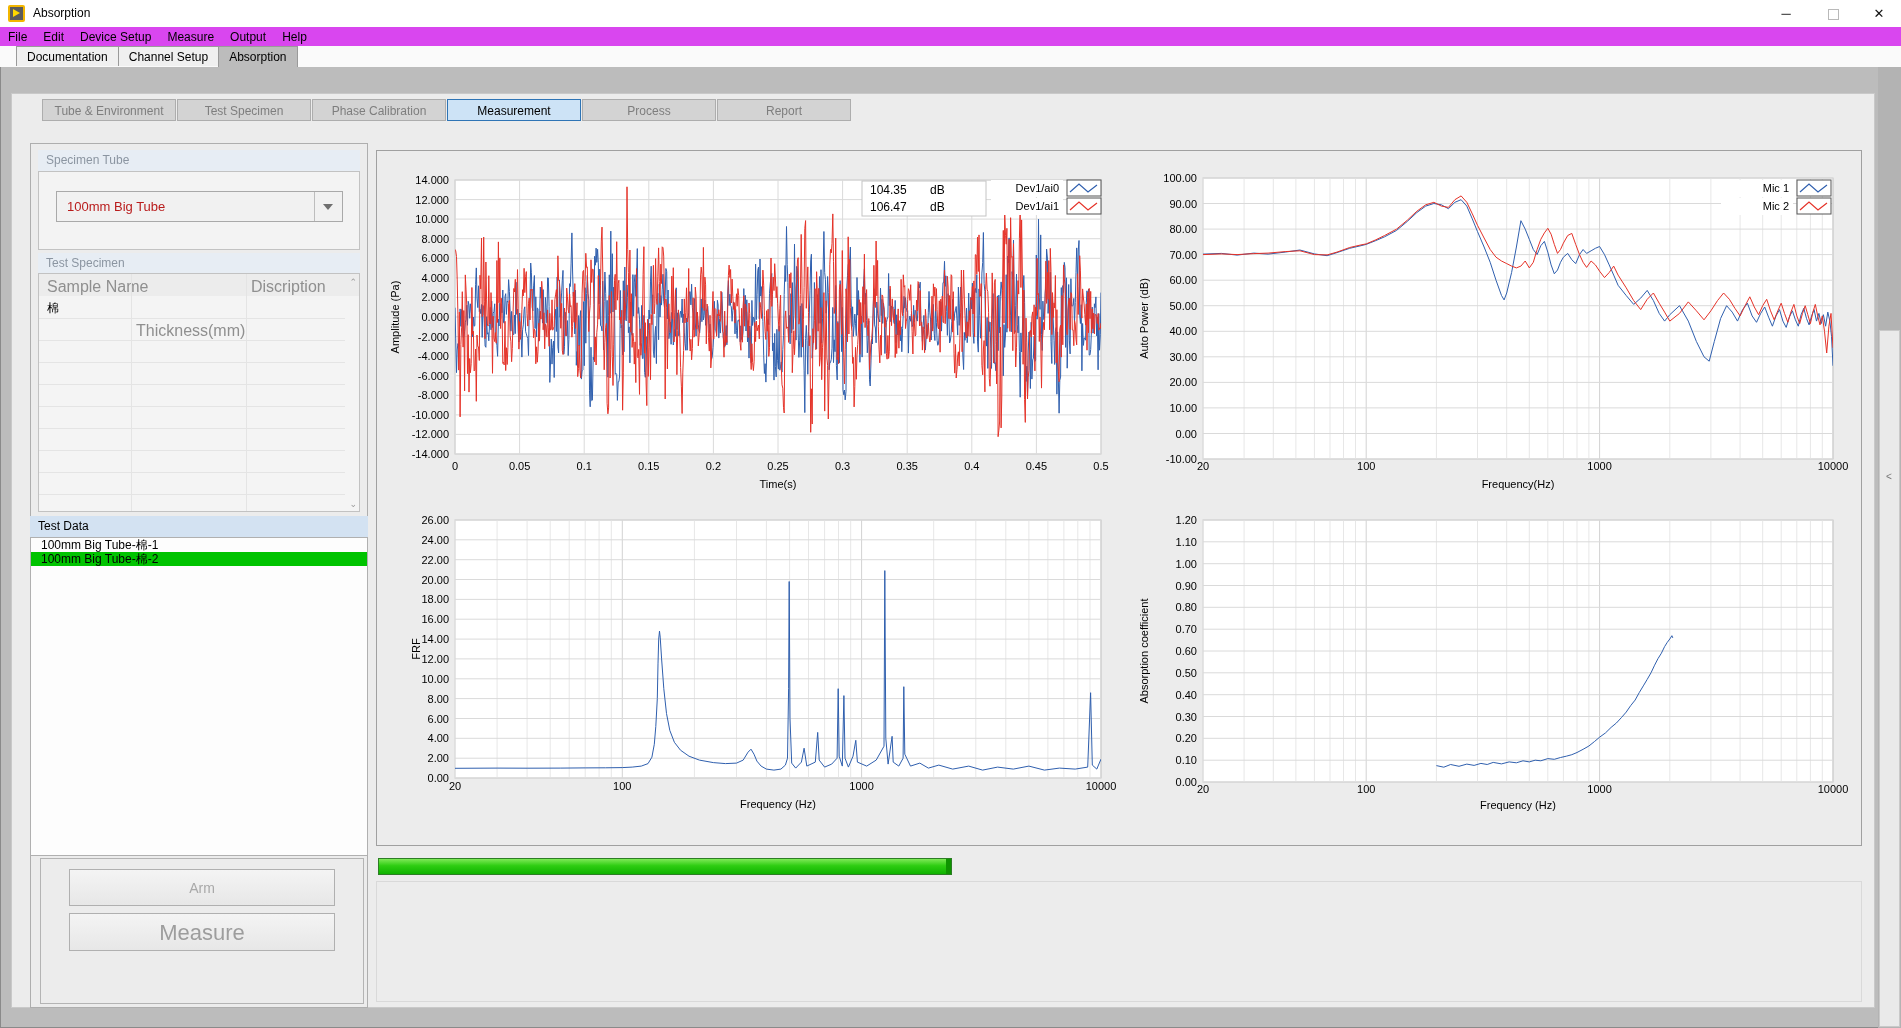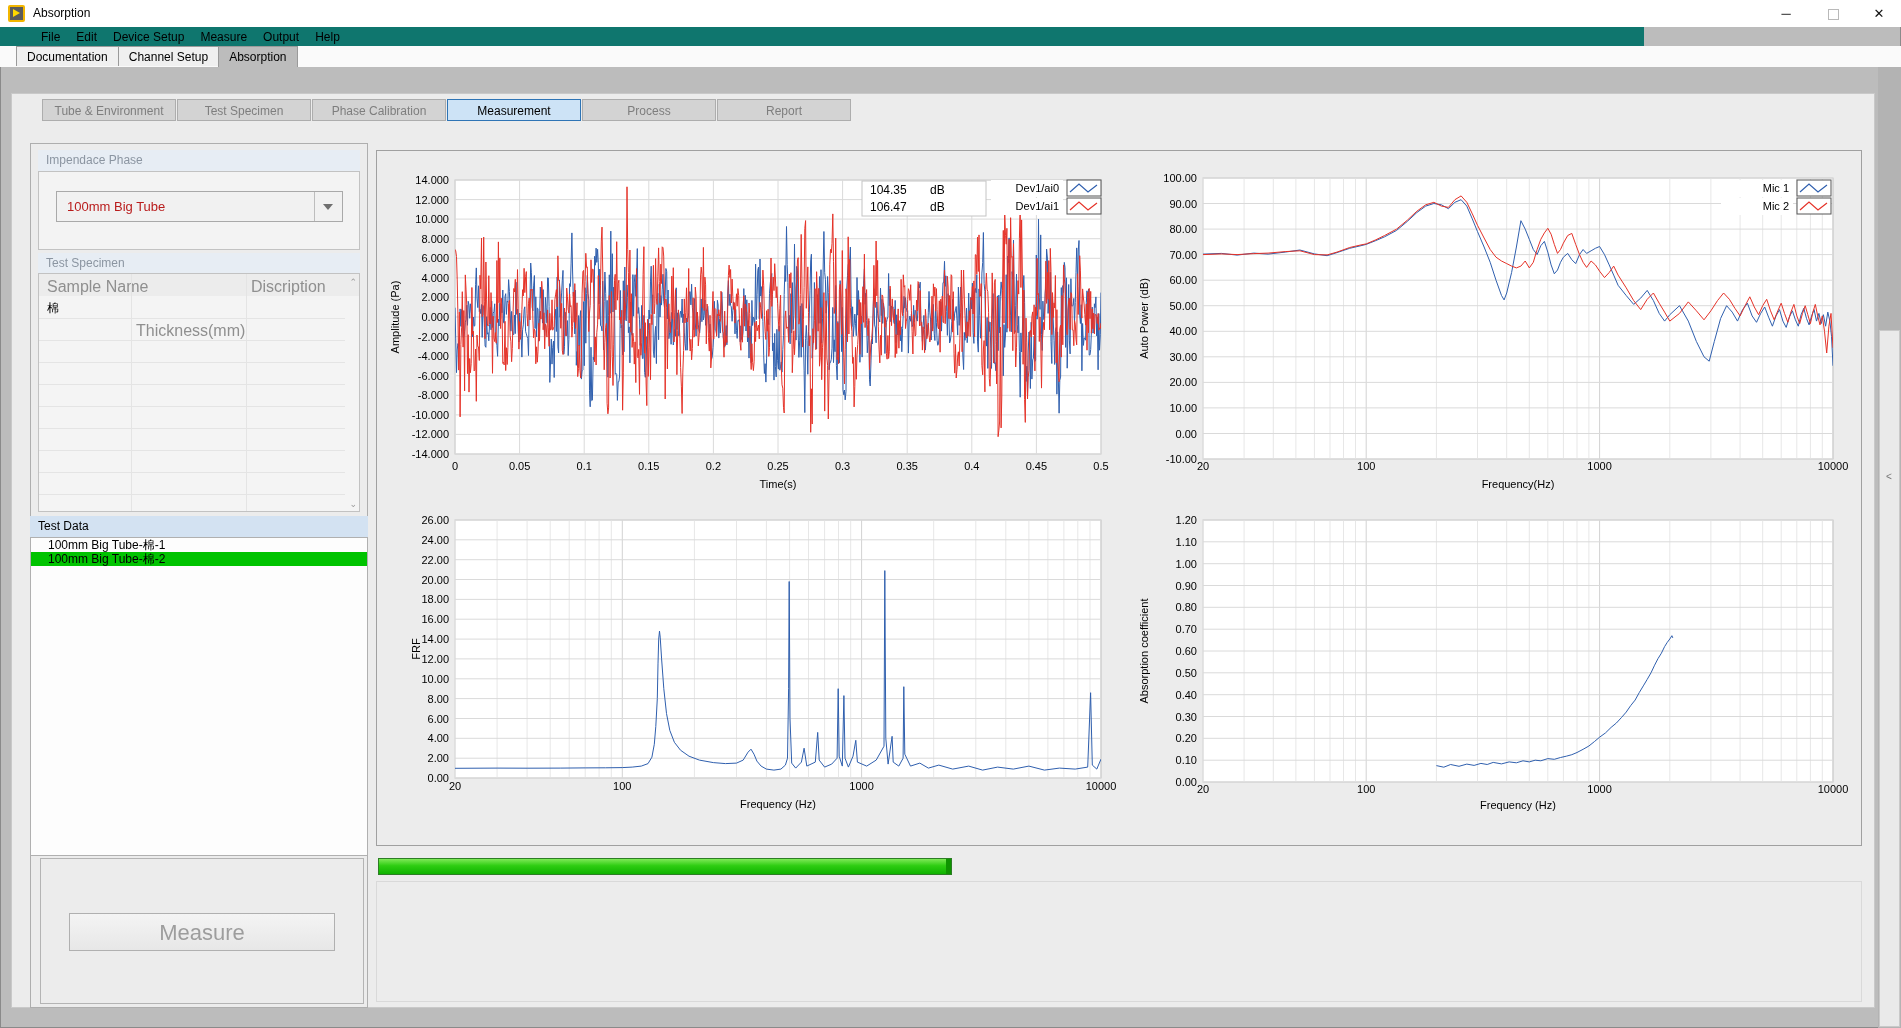--- a/index.html
+++ b/index.html
@@ -8,21 +8,21 @@
   
   .titlebar{position:absolute;left:0;top:0;width:1901px;height:27px;background:#ffffff;}
   .appicon{position:absolute;left:8px;top:5px;width:17px;height:17px;background:#5b5b5b;
            border:2px solid #f2b600;box-sizing:border-box;border-radius:2px;}
   .appicon:before{content:"";position:absolute;left:3px;top:2px;width:0;height:0;
            border-left:7px solid #ffd800;border-top:4px solid transparent;border-bottom:4px solid transparent;}
   .wtitle{position:absolute;left:33px;top:6px;font-size:12px;color:#000;}
   .winbtn{position:absolute;top:0;width:46px;height:27px;text-align:center;line-height:27px;font-size:13px;color:#111;}
   .winbtn.max span{display:inline-block;width:9px;height:9px;border:1px solid #b9b9b9;vertical-align:middle;}
   
-  .menubar{position:absolute;left:0;top:27px;width:1611px;height:19px;background:#0f766e;padding-left:33px;}
+  .menubar{position:absolute;left:0;top:27px;width:1901px;height:19px;background:#d946ef;}
   .menuitem{display:inline-block;height:19px;line-height:19px;padding:0 8px;font-size:12px;color:#000;}
   
   .tabstrip{position:absolute;left:0;top:46px;width:1901px;height:21px;background:#fafafa;padding-left:16px;}
   .mtab{display:inline-block;height:20px;line-height:20px;padding:0 10px;font-size:12px;color:#000;
         background:#f0f0f0;border:1px solid #9a9a9a;border-bottom:none;box-sizing:border-box;margin-right:-1px;}
   .mtab.sel{background:#bcbcbc;height:21px;}
   
   .page{position:absolute;left:11px;top:93px;width:1864px;height:915px;background:#ececec;border:1px solid #c9c9c9;box-sizing:border-box;}
   
   .subtabs{position:absolute;left:42px;top:99px;height:22px;}
@@ -41,21 +41,21 @@
   .tbl{position:absolute;left:38px;top:273px;width:322px;height:239px;background:#f4f4f4;border:1px solid #c2c2c2;box-sizing:border-box;overflow:hidden;}
   .tbl .hdr{position:absolute;top:0;left:0;right:0;height:22px;background:#ececec;}
   .tbl .hdr span{position:absolute;top:4px;font-size:16px;color:#8f8f8f;}
   .rowline{position:absolute;left:0;right:14px;height:1px;background:#e4e4e4;}
   .colline{position:absolute;top:0;bottom:0;width:1px;background:#e4e4e4;}
   .cellchar{position:absolute;left:8px;top:26px;font-size:12px;color:#000;}
   .scrlglyph{position:absolute;right:2px;font-size:9px;color:#9a9a9a;}
   .tdhdr{position:absolute;left:30px;top:516px;width:338px;height:21px;background:#d3e2f2;color:#000;
          font-size:12px;line-height:21px;padding-left:8px;box-sizing:border-box;}
   .tdlist{position:absolute;left:30px;top:537px;width:338px;height:319px;background:#fdfdfd;border:1px solid #b0b0b0;box-sizing:border-box;}
-  .tditem{height:14px;line-height:14px;font-size:12px;color:#000;padding-left:17px;white-space:nowrap;}
+  .tditem{height:14px;line-height:14px;font-size:12px;color:#000;padding-left:10px;white-space:nowrap;}
   
   .btnpanel{position:absolute;left:40px;top:858px;width:324px;height:146px;border:1px solid #b4b4b4;box-sizing:border-box;}
   .ctlbtn{position:absolute;left:28px;width:266px;text-align:center;background:linear-gradient(#f4f4f4,#e7e7e7);
           border:1px solid #b0b0b0;box-sizing:border-box;}
   
   .chartspanel{position:absolute;left:376px;top:150px;width:1486px;height:696px;border:1px solid #a0a0a0;box-sizing:border-box;background:#ececec;}
   .progress{position:absolute;left:378px;top:858px;width:574px;height:17px;border:1px solid #2d7d25;box-sizing:border-box;
             background:linear-gradient(#7ee957,#2ecd12 45%,#0fb300);}
   .progress:after{content:"";position:absolute;right:0;top:0;bottom:0;width:5px;background:#0f9400;}
   .botpanel{position:absolute;left:376px;top:881px;width:1486px;height:121px;border:1px solid #d9d9d9;box-sizing:border-box;}
@@ -82,21 +82,21 @@
     <div class="winbtn" style="left:1856px;"><span>✕</span></div>
   </div>
 
   <div class="menubar"><span class="menuitem">File</span><span class="menuitem">Edit</span><span class="menuitem">Device Setup</span><span class="menuitem">Measure</span><span class="menuitem">Output</span><span class="menuitem">Help</span></div>
   <div class="tabstrip"><span class="mtab">Documentation</span><span class="mtab">Channel Setup</span><span class="mtab sel">Absorption</span></div>
   <div class="page"></div>
   <div class="subtabs"><span class="stab">Tube &amp; Environment</span><span class="stab">Test Specimen</span><span class="stab">Phase Calibration</span><span class="stab sel">Measurement</span><span class="stab">Process</span><span class="stab">Report</span></div>
 
   <div class="sidebox"></div>
 
-  <div class="grphdr" style="left:38px;top:150px;width:322px;height:21px;">Impendace Phase</div>
+  <div class="grphdr" style="left:38px;top:150px;width:322px;height:21px;">Specimen Tube</div>
   <div class="grpbody" style="left:38px;top:171px;width:322px;height:79px;"></div>
   <div class="dropdown">
     <span class="val">100mm Big Tube</span>
     <span class="btn"></span>
   </div>
 
   <div class="grphdr" style="left:38px;top:253px;width:322px;height:20px;">Test Specimen</div>
   <div class="tbl">
     <div class="hdr">
         <span style="left: 8px;">Sample Name</span>
@@ -121,20 +121,21 @@
     <span class="scrlglyph" style="bottom:2px;">⌄</span>
   </div>
 
   <div class="tdhdr">Test Data</div>
   <div class="tdlist">
       <div class="tditem">100mm Big Tube-棉-1</div>
       <div class="tditem" style="background: rgb(0, 195, 0);">100mm Big Tube-棉-2</div>
     </div>
 
   <div class="btnpanel">
+      <div class="ctlbtn" style="top: 10px; height: 37px; line-height: 37px; font-size: 14px; color: rgb(168, 168, 168);">Arm</div>
       <div class="ctlbtn" style="top: 54px; height: 38px; line-height: 38px; font-size: 22px; color: rgb(157, 157, 157);">Measure</div>
     </div>
 
   <div class="chartspanel">
     <svg id="charts" width="1484" height="694">
         <g>
           <rect x="78.0" y="29.0" width="646" height="274" fill="#ffffff" stroke="#c8c8c8"></rect>
           <line x1="78.0" y1="29.0" x2="78.0" y2="303.0" stroke="#dadada"></line>
           <line x1="142.6" y1="29.0" x2="142.6" y2="303.0" stroke="#dadada"></line>
           <line x1="207.2" y1="29.0" x2="207.2" y2="303.0" stroke="#dadada"></line>

